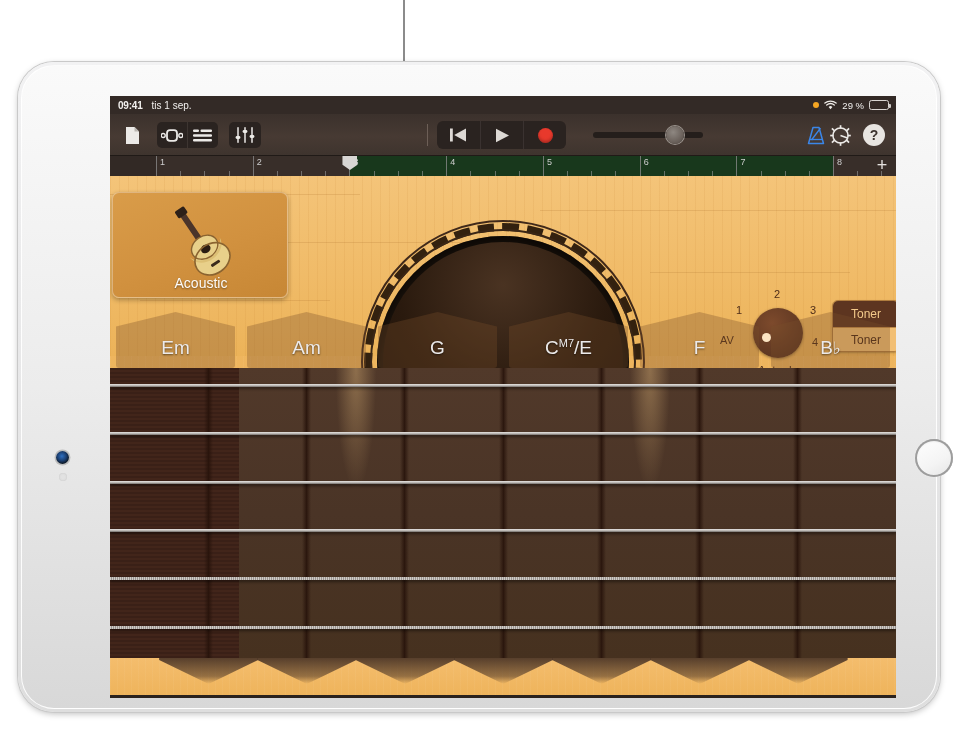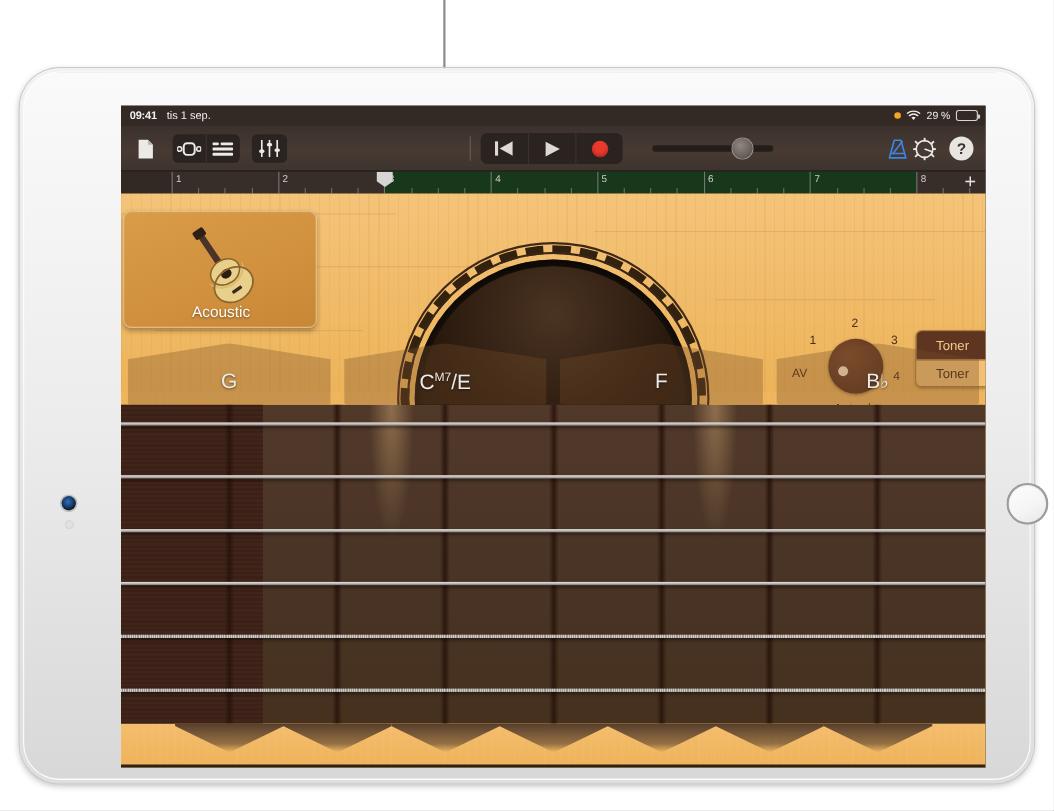--- a/index.html
+++ b/index.html
@@ -511,20 +511,28 @@
     </div>
 
     <div id="mode-switch">
       <div id="mode-top">Toner</div>
       <div id="mode-bot">Toner</div>
     </div>
 
     <div id="chord-strip">
         <div class="chord-tab">
           <div class="chord-shape"></div>
+          <div class="chord-label">Em</div>
+        </div>
+        <div class="chord-tab">
+          <div class="chord-shape"></div>
+          <div class="chord-label">Am</div>
+        </div>
+        <div class="chord-tab">
+          <div class="chord-shape"></div>
           <div class="chord-label">G</div>
         </div>
         <div class="chord-tab">
           <div class="chord-shape"></div>
           <div class="chord-label">C<sup>M7</sup>/E</div>
         </div>
         <div class="chord-tab">
           <div class="chord-shape"></div>
           <div class="chord-label">F</div>
         </div>

